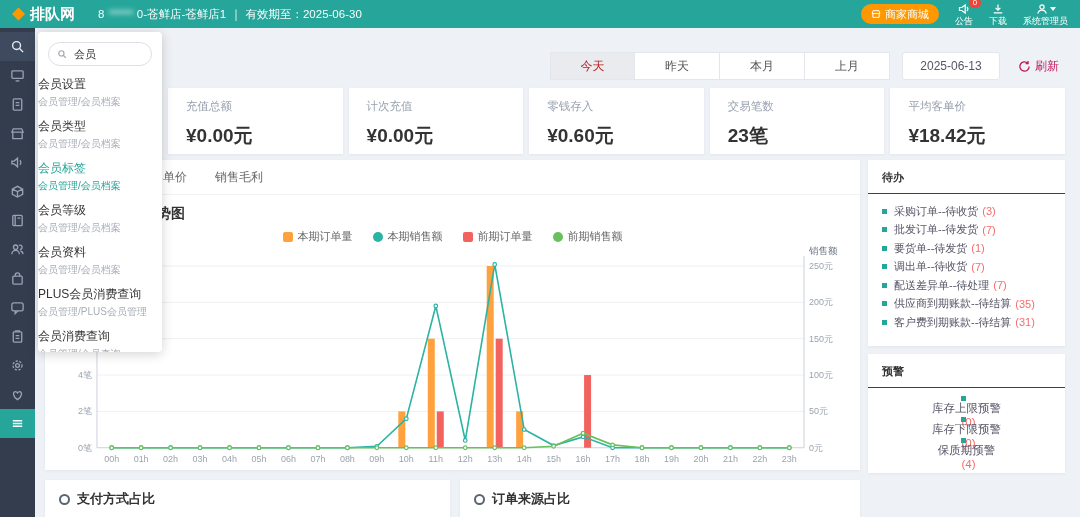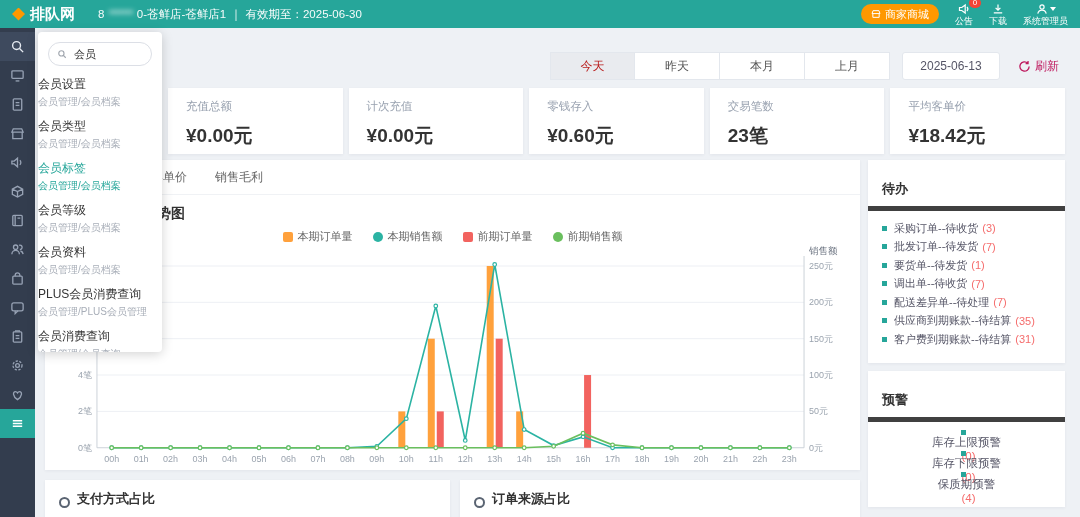--- a/index.html
+++ b/index.html
@@ -57,31 +57,31 @@
   .tab.active{color:#26A69A;}
   .chart-title{margin:10px 0 0 70px;font-size:14px;font-weight:700;color:#333;}
   .legend{display:flex;justify-content:center;align-items:center;gap:20px;margin-top:6px;
           font-size:11px;color:#666;}
   .lg-item{display:flex;align-items:center;cursor:pointer;}
   .sw{width:10px;height:10px;display:inline-block;margin-right:5px;background:#ccc;}
   #trend-chart{padding:2px 8px 0;}
   
   .right-col{position:absolute;top:132px;left:833px;width:197px;}
   .panel{background:#fff;box-shadow:0 1px 3px rgba(30,40,60,.06);margin-bottom:8px;}
-  .panel-h{font-size:13px;font-weight:700;color:#333;padding:20px 14px 8px;border-bottom:5px solid #404040;}
+  .panel-h{font-size:11px;font-weight:700;color:#333;padding:10px 14px 8px;border-bottom:1px solid #404040;}
   .p-list{padding:8px 14px 14px;}
   .p-item{display:flex;align-items:center;font-size:11px;color:#556;height:18.5px;cursor:pointer;}
   .warn .p-item{height:21px;font-size:11.5px;flex-direction:column;}
   .dot{width:5px;height:5px;background:#26A69A;margin-right:7px;flex:none;}
   .cnt{color:#F56C6C;margin-left:4px;}
   
   .bp{position:absolute;top:452px;background:#fff;height:84px;box-shadow:0 1px 3px rgba(30,40,60,.06);}
   .bp1{left:10px;width:405px;}
   .bp2{left:425px;width:400px;}
-  .bp-h{display:flex;align-items:flex-end;gap:7px;padding:10px 14px 6px;font-size:13px;font-weight:700;color:#333;}
+  .bp-h{display:flex;align-items:center;gap:7px;padding:10px 14px 6px;font-size:13px;font-weight:700;color:#333;}
   .circ{width:11px;height:11px;border:2px solid #5A6472;border-radius:50%;box-sizing:border-box;flex:none;}
   .bp-leg{display:flex;align-items:center;padding:5px 14px;font-size:11.5px;color:#666;cursor:pointer;}
   
   .search-pop{position:absolute;left:38px;top:32px;width:124px;height:320px;background:#fff;
               border-radius:4px;box-shadow:0 2px 12px rgba(0,0,0,.18);z-index:40;overflow:hidden;
               padding-top:10px;box-sizing:border-box;}
   .search-box{margin:0 10px 10px;height:24px;border:1px solid #DCDFE6;border-radius:12px;
               display:flex;align-items:center;padding:0 8px;gap:5px;box-sizing:border-box;}
   .search-box svg{width:10px;height:10px;color:#A0A6AE;flex:none;}
   .search-box input{border:none;outline:none;width:74px;font-size:11px;color:#333;background:transparent;font-family:inherit;}

